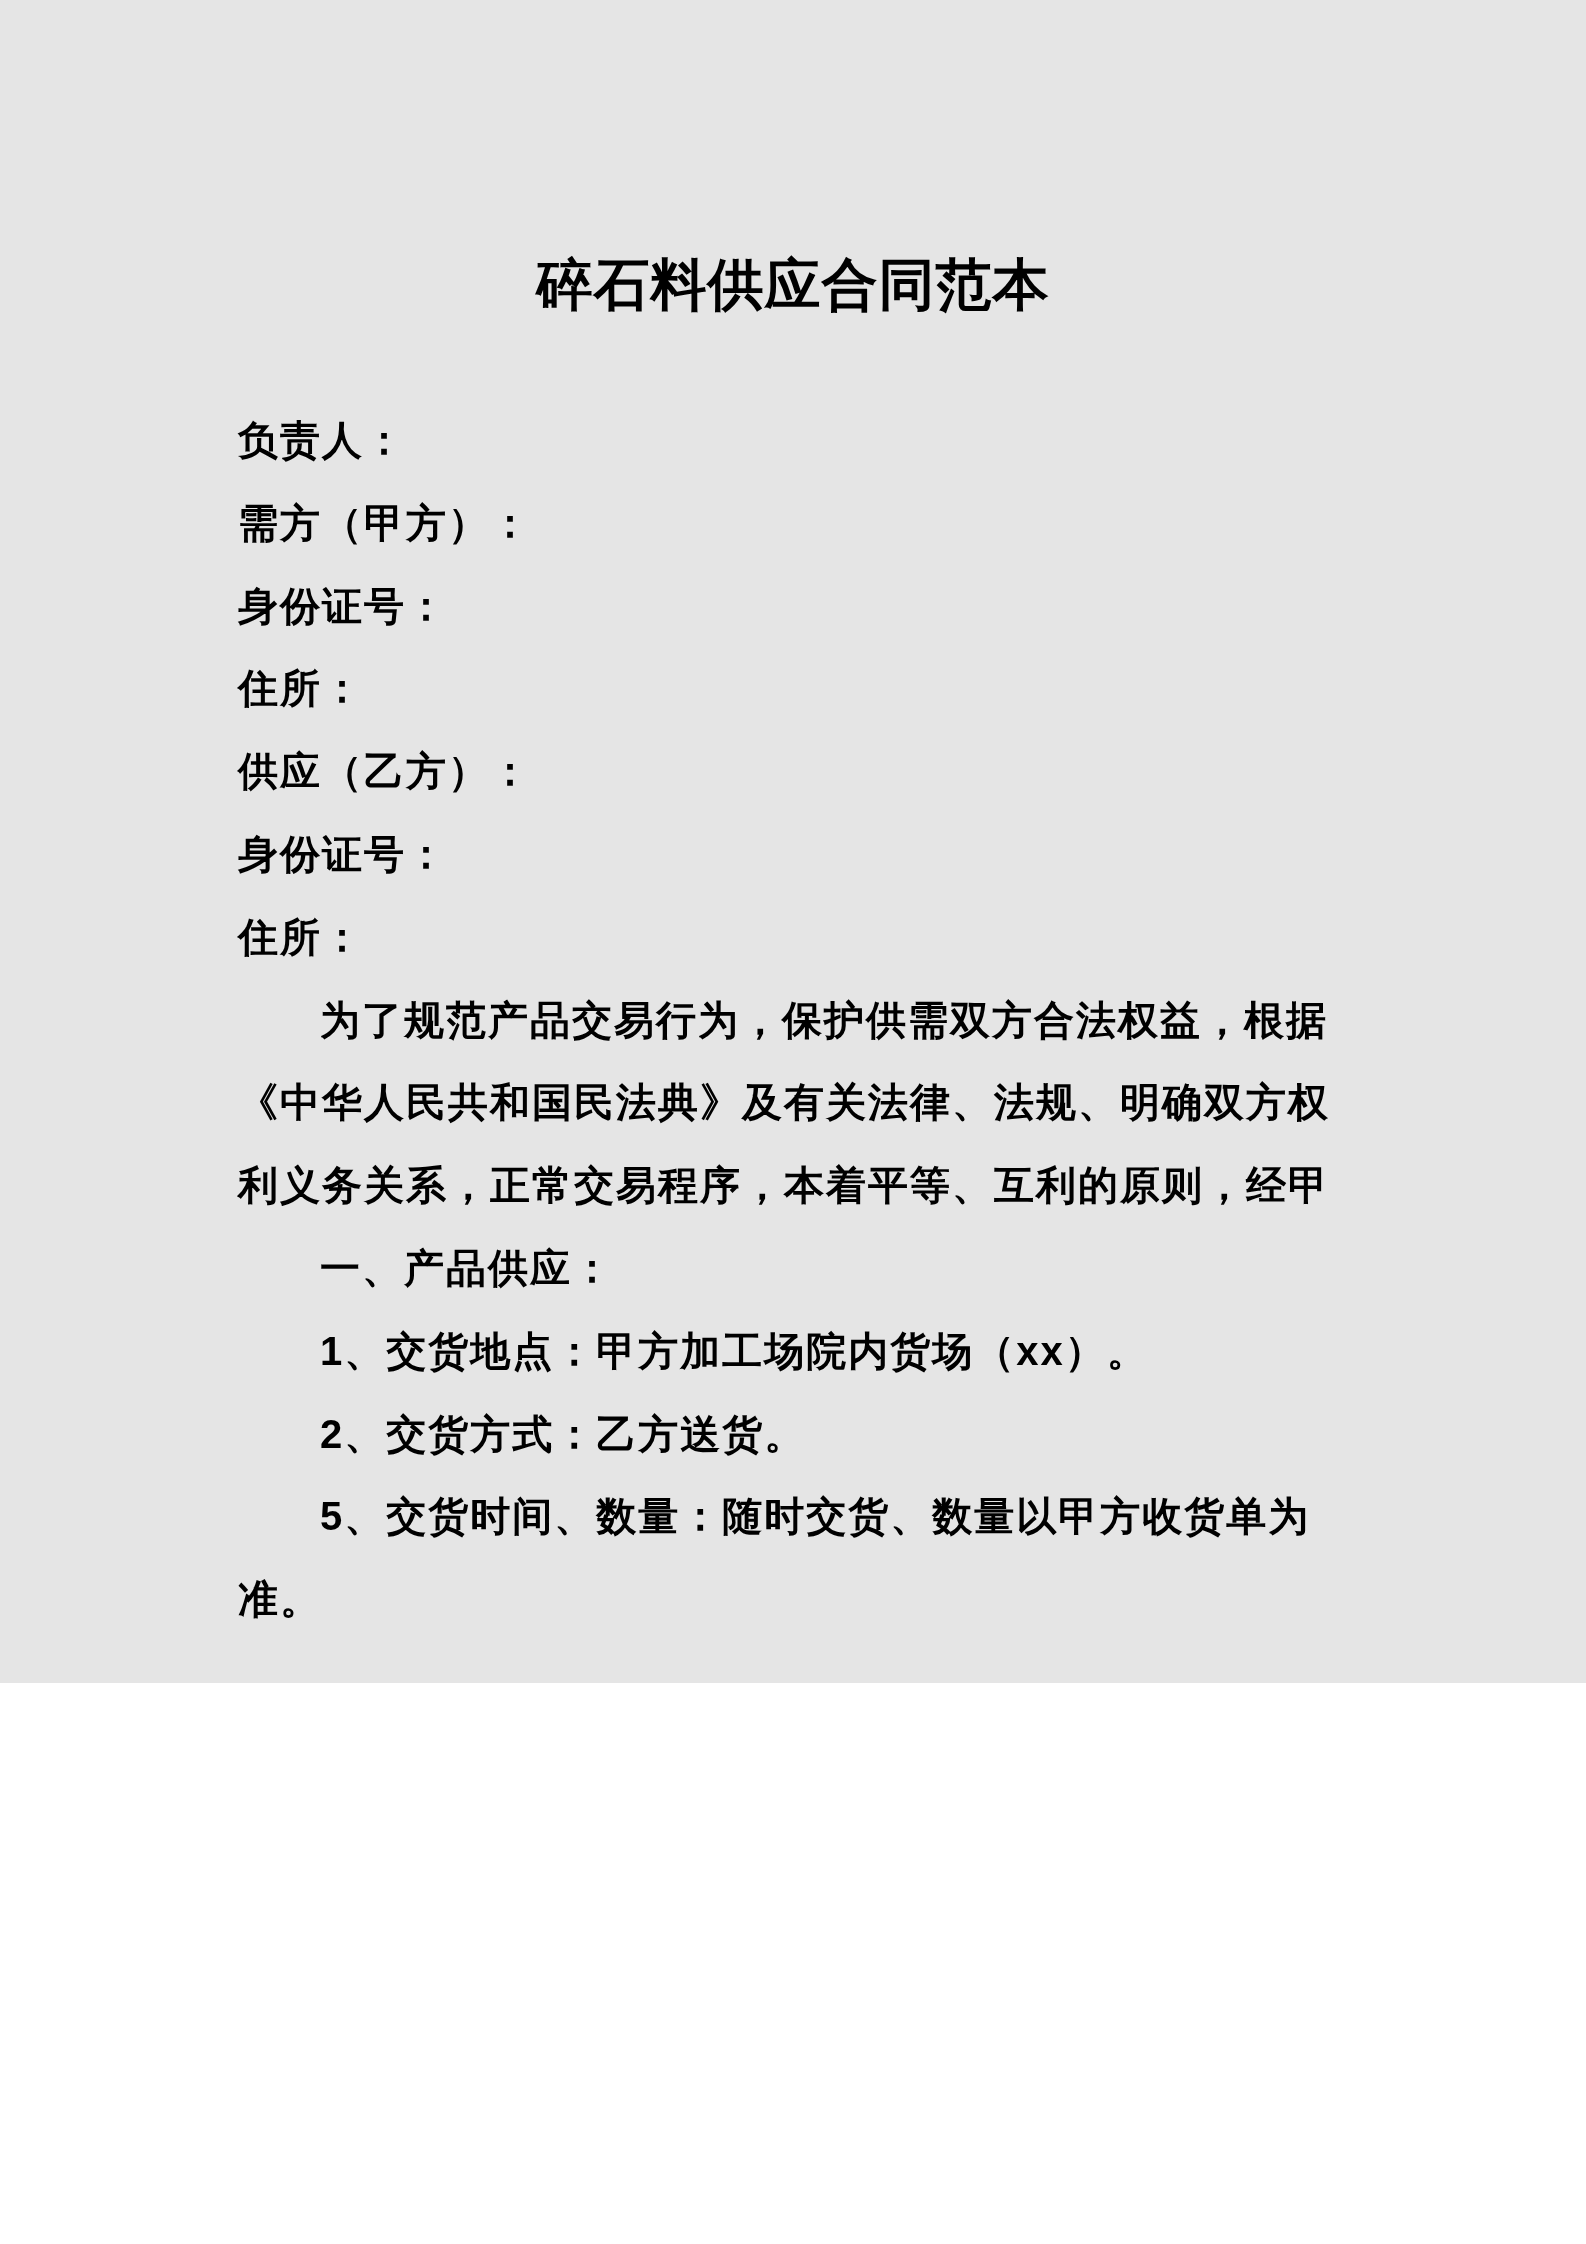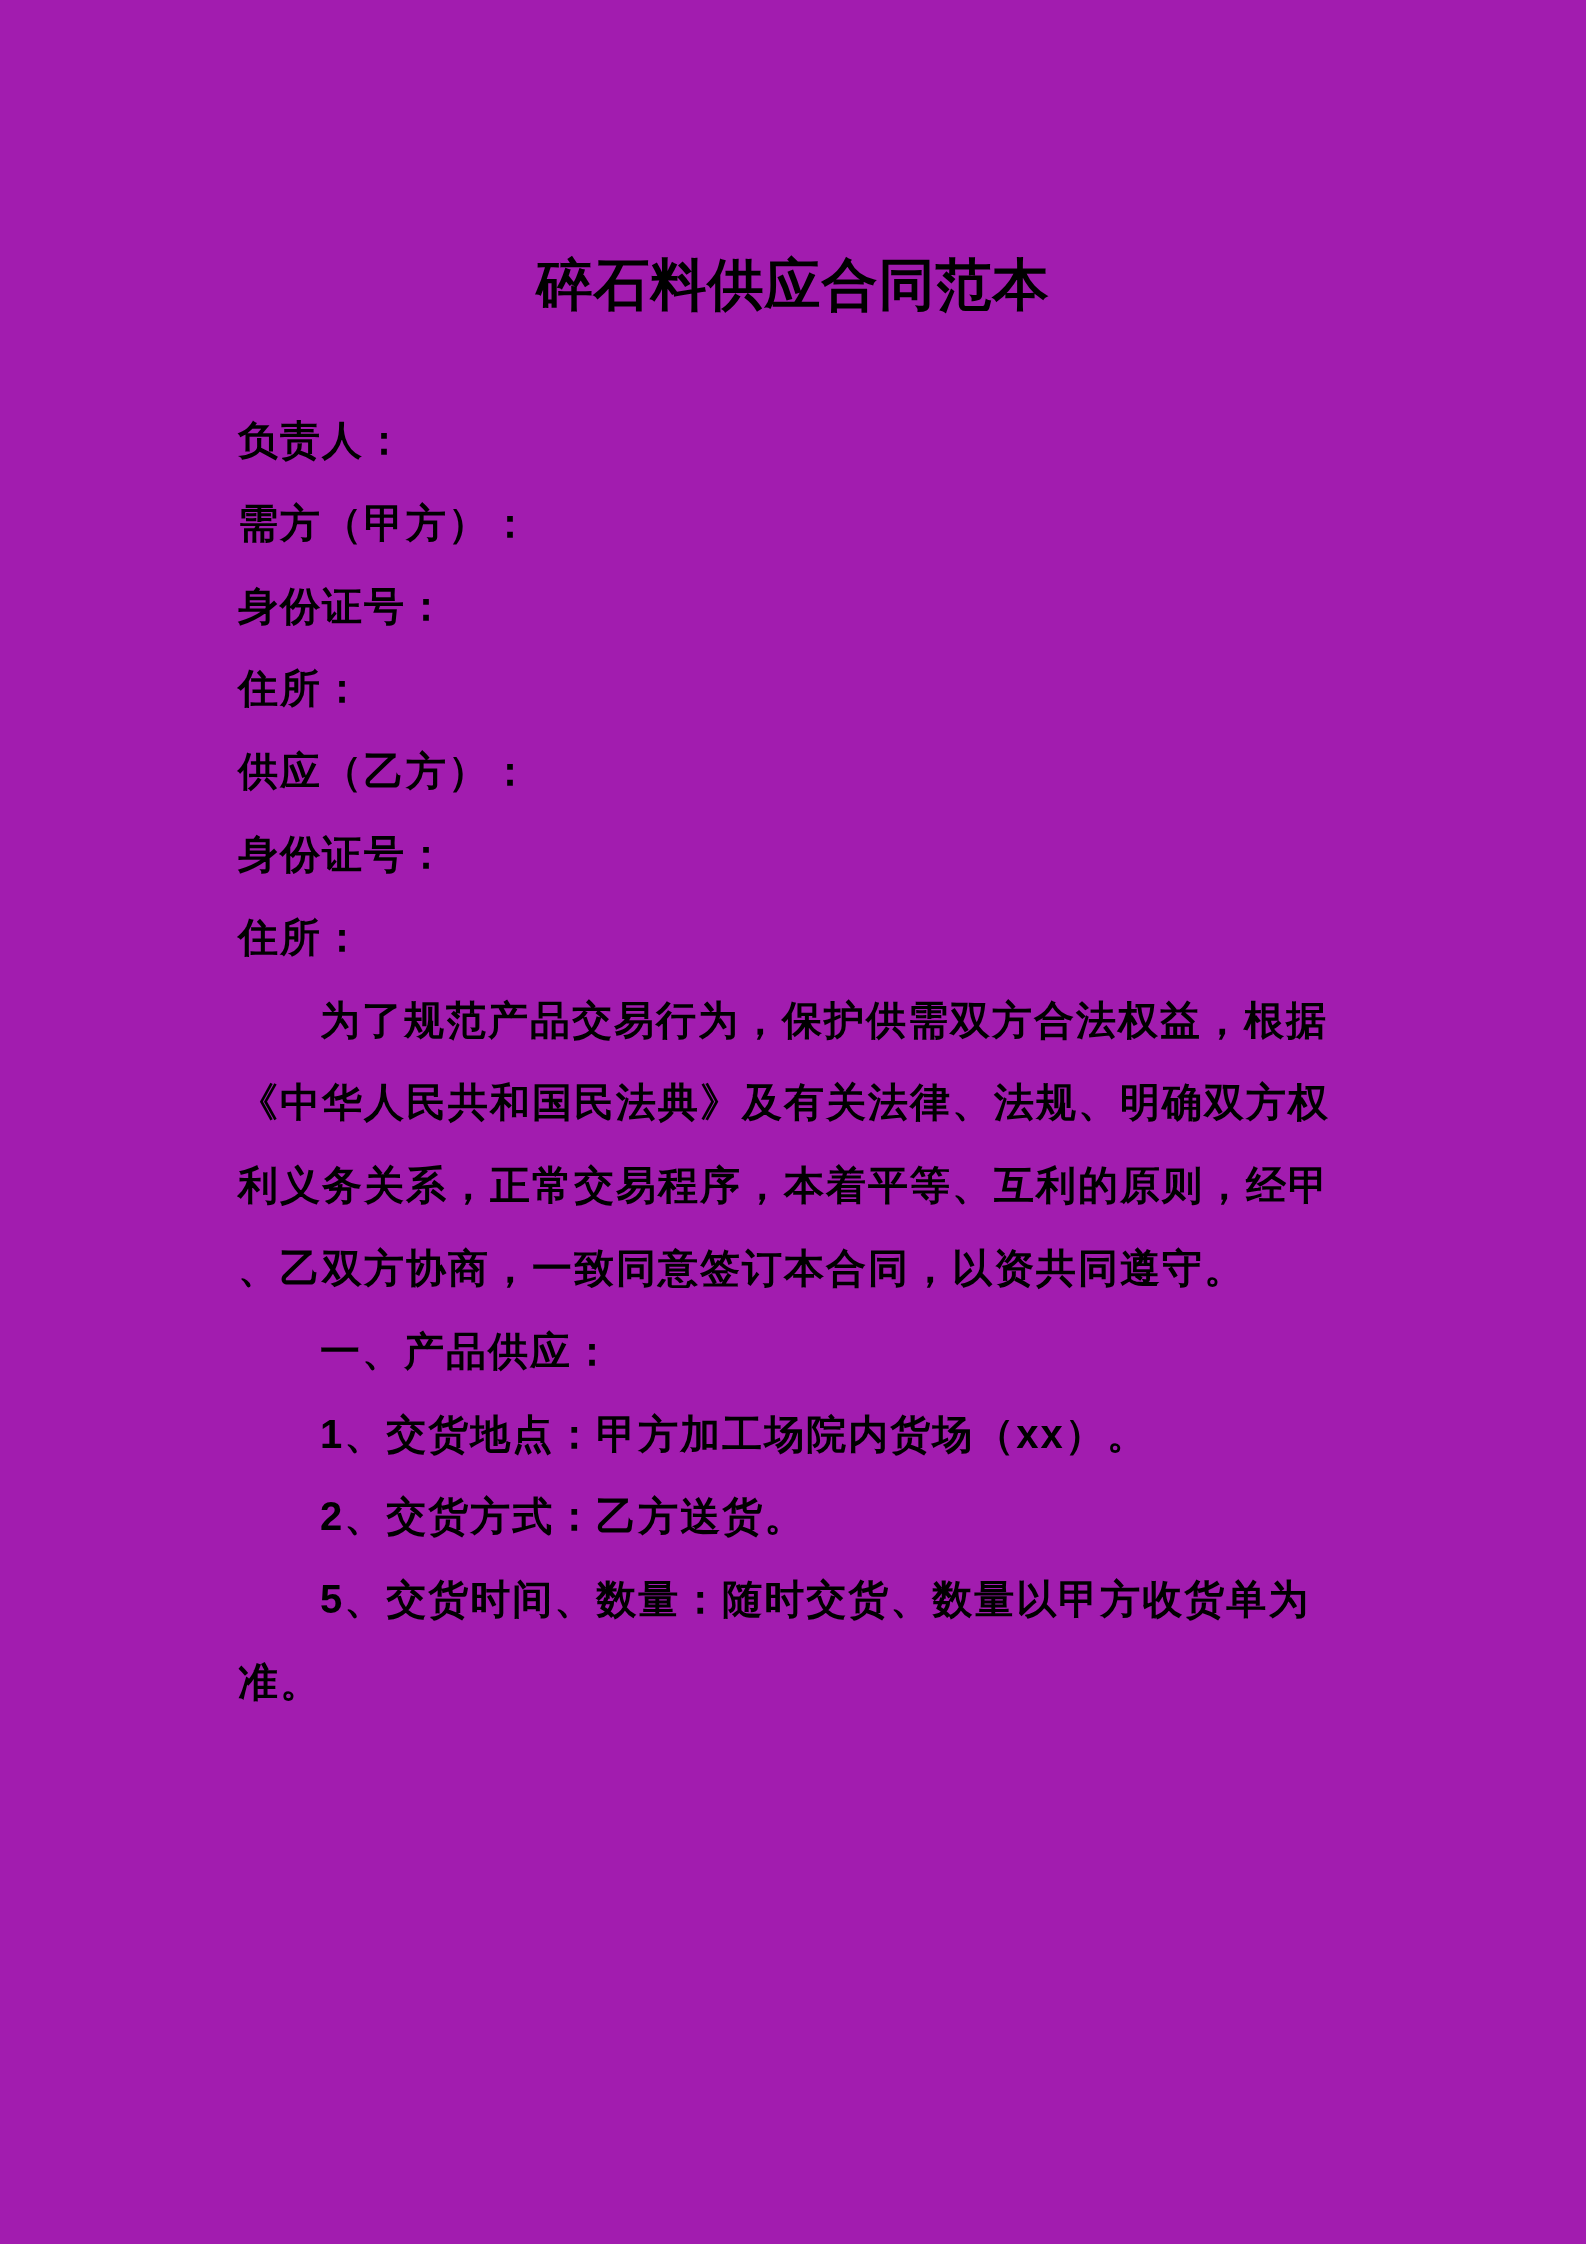--- a/index.html
+++ b/index.html
@@ -3,22 +3,22 @@
 <meta charset="utf-8">
 <style>
   html, body {
     margin: 0;
     padding: 0;
     background: #ffffff;
   }
   .page {
     position: relative;
     width: 1586px;
-    height: 2244px;
-    background: #a21caf;
+    height: 1683px;
+    background: #e5e5e5;
     overflow: hidden;
     font-family: "Liberation Sans", "DejaVu Sans", sans-serif;
     color: #000000;
   }
   .doc-title {
     position: absolute;
     top: 252px;
     left: 0;
     width: 100%;
     text-align: center;
@@ -58,21 +58,20 @@
     <div class="ln">负责人：</div>
     <div class="ln">需方（甲方）：</div>
     <div class="ln">身份证号：</div>
     <div class="ln">住所：</div>
     <div class="ln">供应（乙方）：</div>
     <div class="ln">身份证号：</div>
     <div class="ln">住所：</div>
     <div class="ln ind">为了规范产品交易行为，保护供需双方合法权益，根据</div>
     <div class="ln">《中华人民共和国民法典》及有关法律、法规、明确双方权</div>
     <div class="ln">利义务关系，正常交易程序，本着平等、互利的原则，经甲</div>
-    <div class="ln">、乙双方协商，一致同意签订本合同，以资共同遵守。</div>
     <div class="ln ind">一、产品供应：</div>
     <div class="ln ind">1、交货地点：甲方加工场院内货场（xx）。</div>
     <div class="ln ind">2、交货方式：乙方送货。</div>
     <div class="ln ind">5、交货时间、数量：随时交货、数量以甲方收货单为</div>
     <div class="ln">准。</div>
   </div>
 
 </div>
 
 </body></html>

